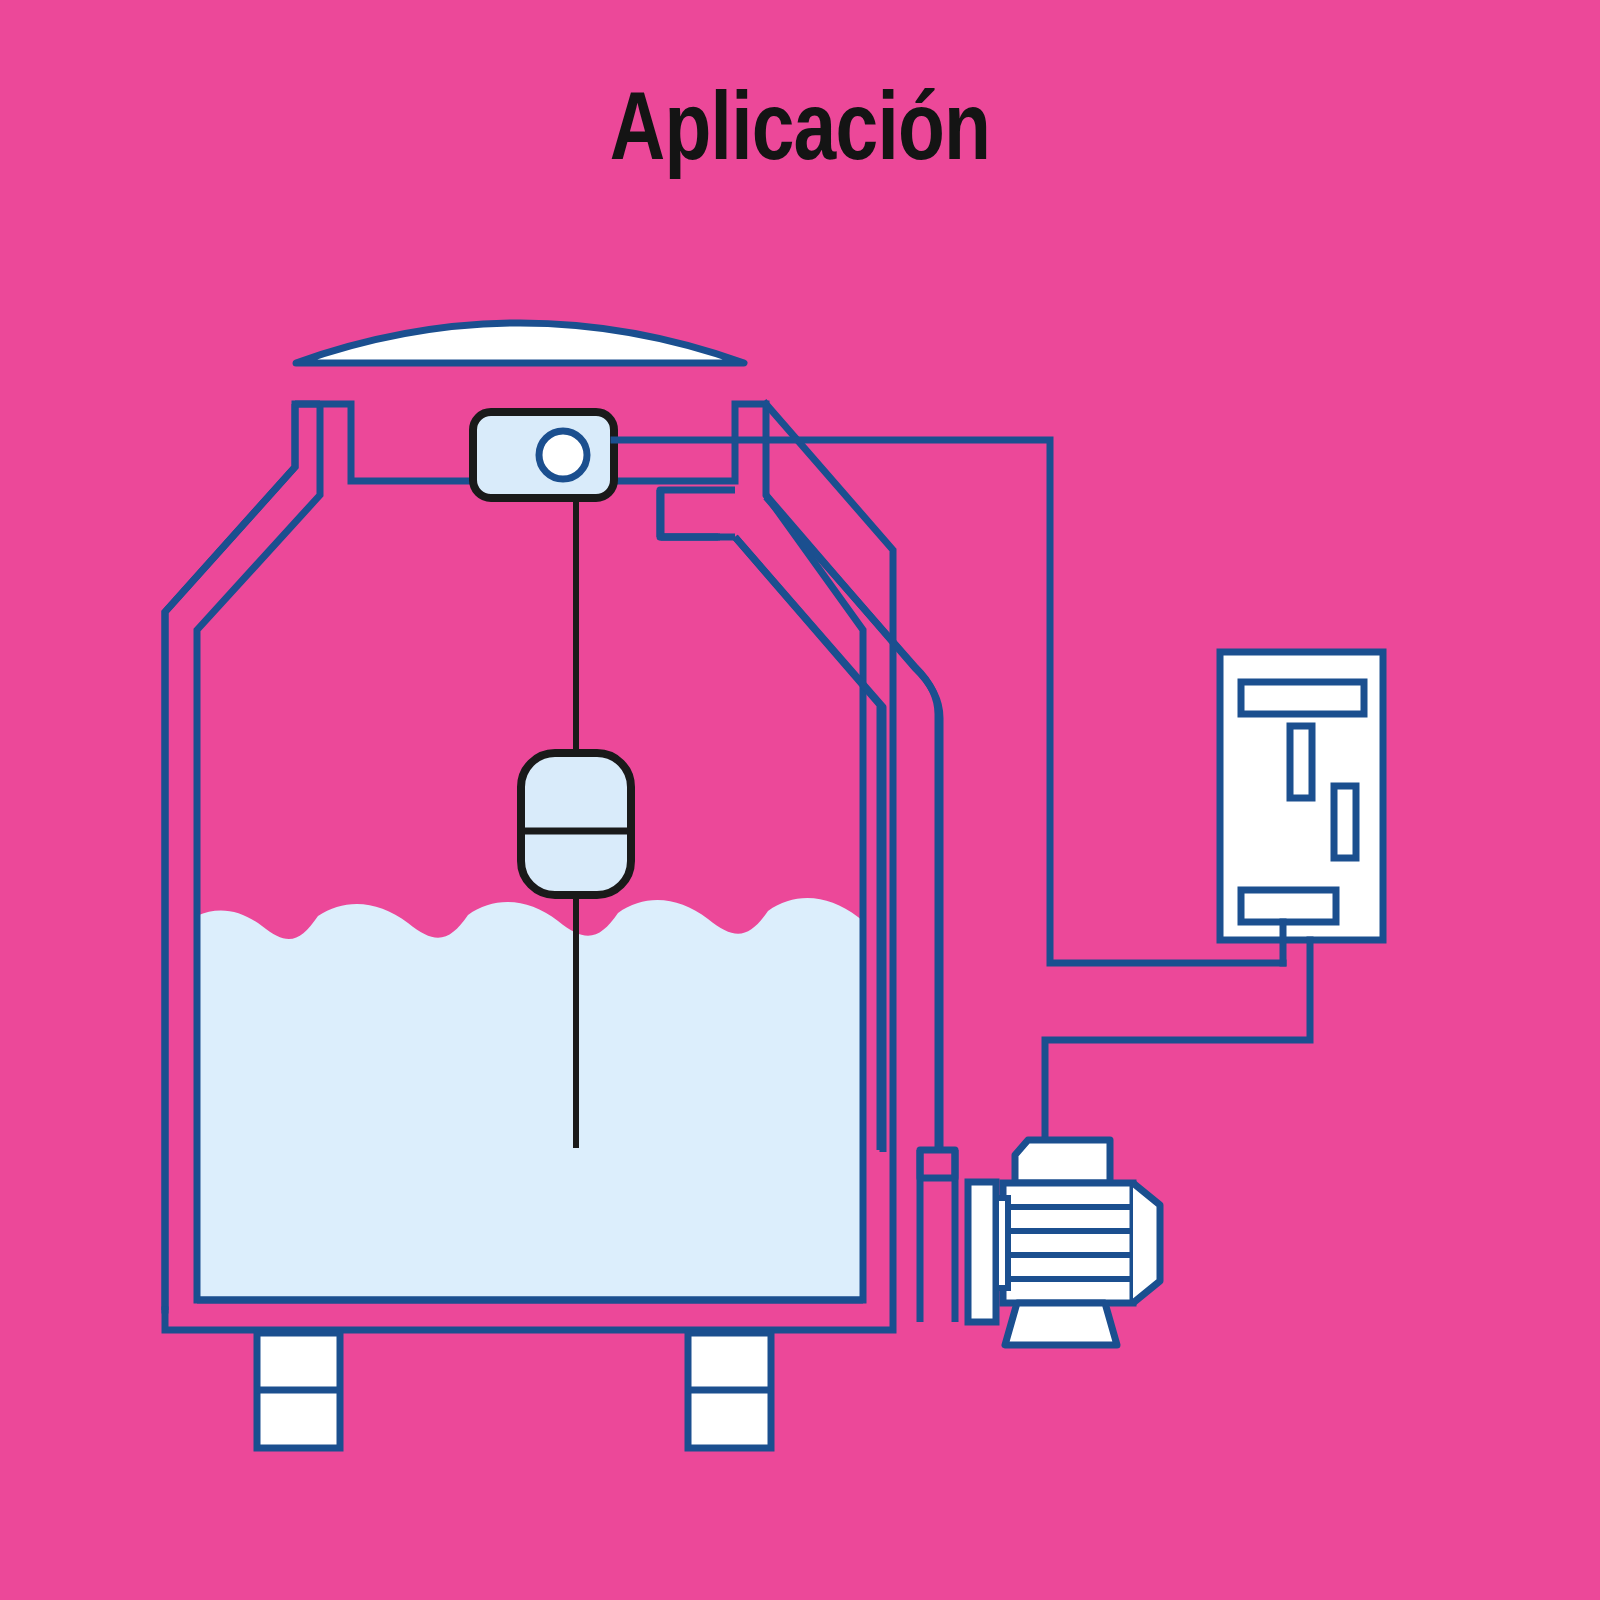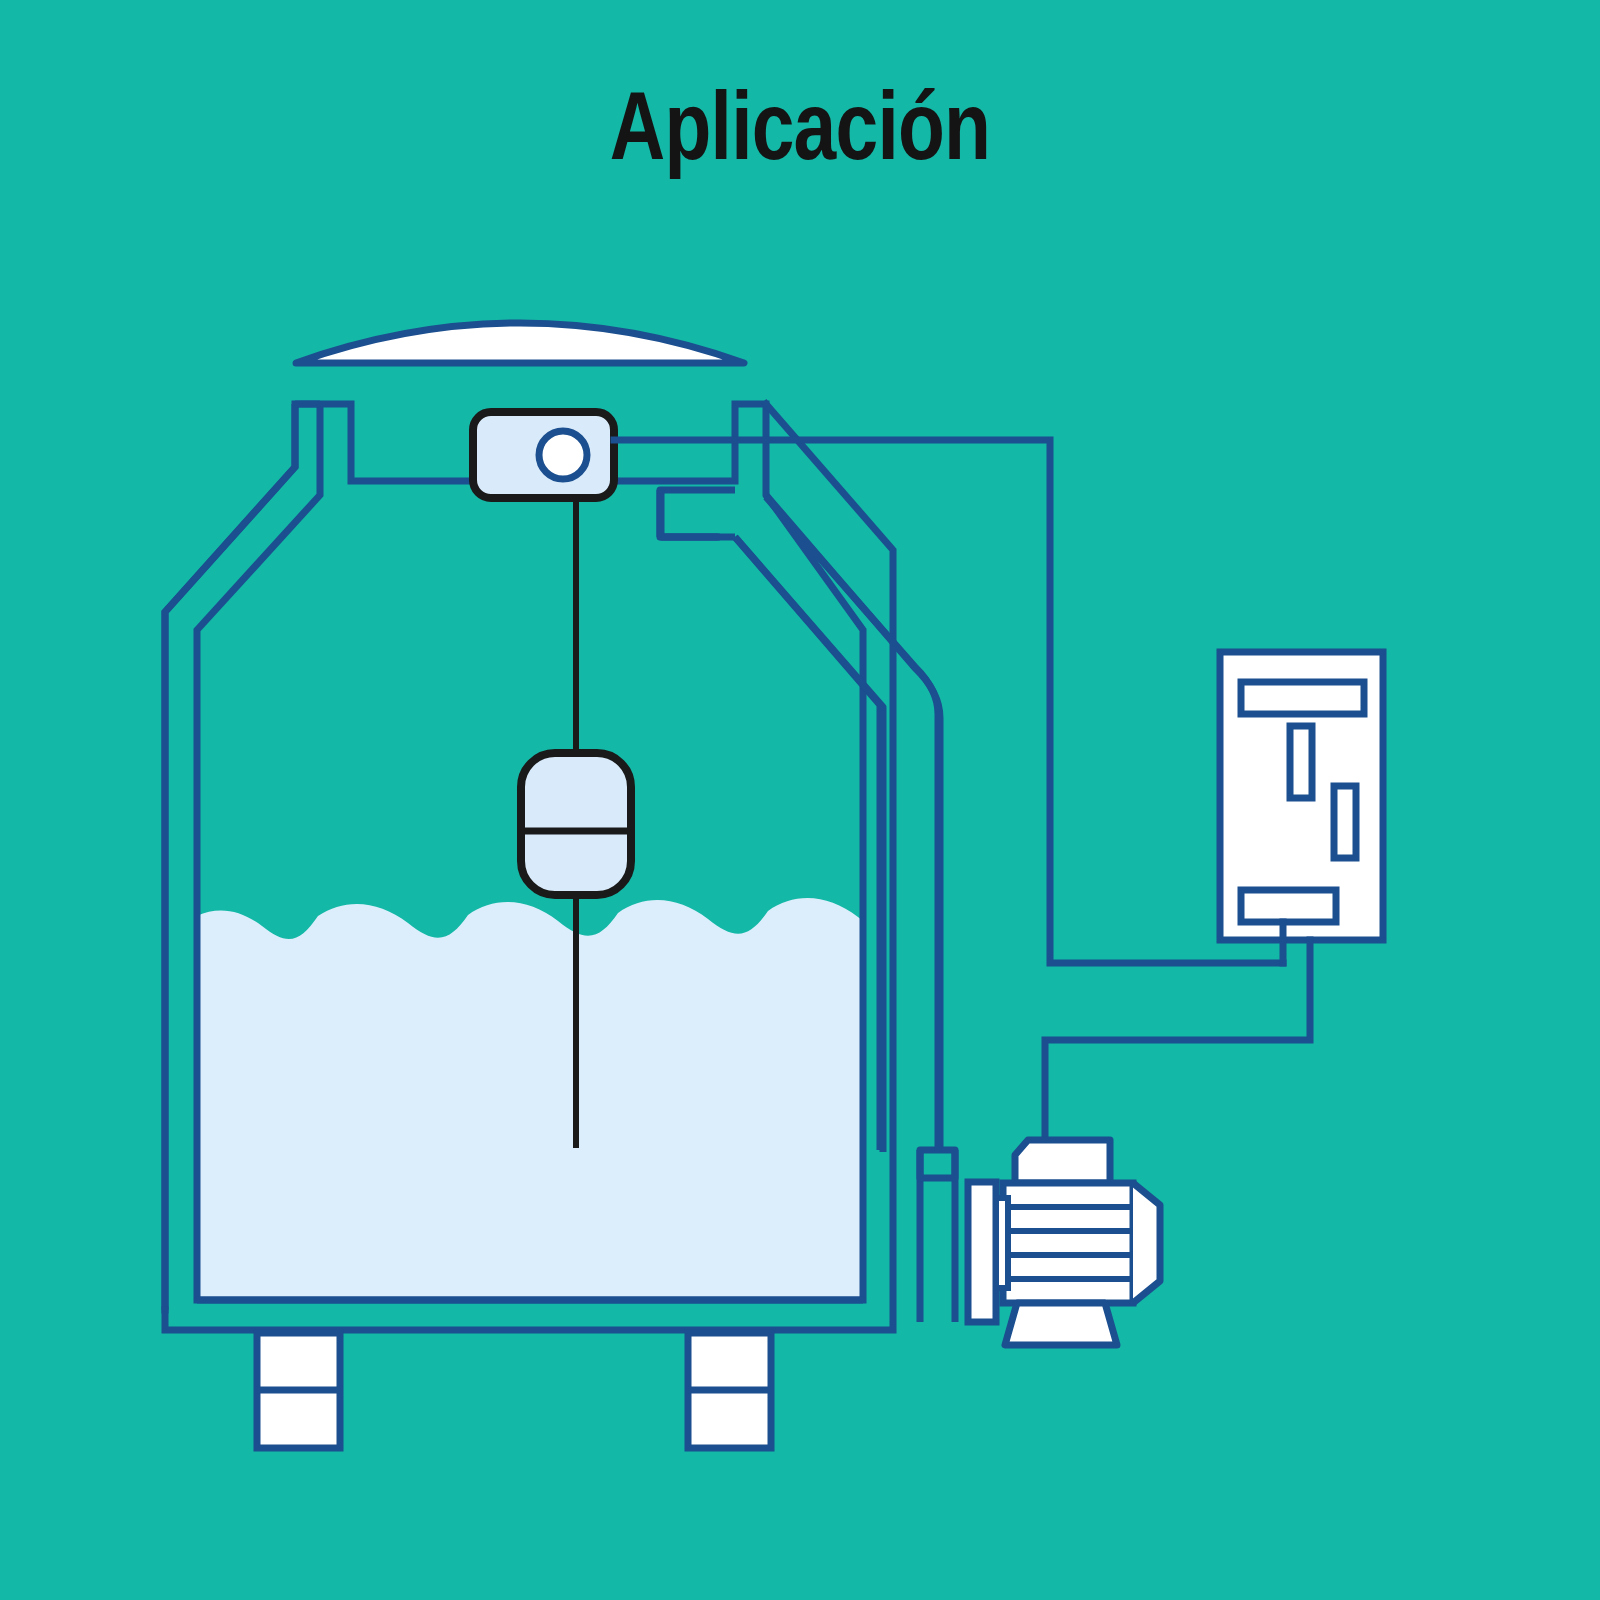--- a/index.html
+++ b/index.html
@@ -11,21 +11,21 @@
   body {
     width: 1600px;
     height: 1600px;
     font-family: "Liberation Sans", sans-serif;
     overflow: hidden;
   }
   #stage {
     position: relative;
     width: 1600px;
     height: 1600px;
-    background: #14b8a6;
+    background: #ec4899;
   }
   #title {
     position: absolute;
     left: 0;
     top: 78px;
     width: 1600px;
     text-align: center;
     font-family: "Liberation Sans", sans-serif;
     font-size: 96px;
     font-weight: bold;

